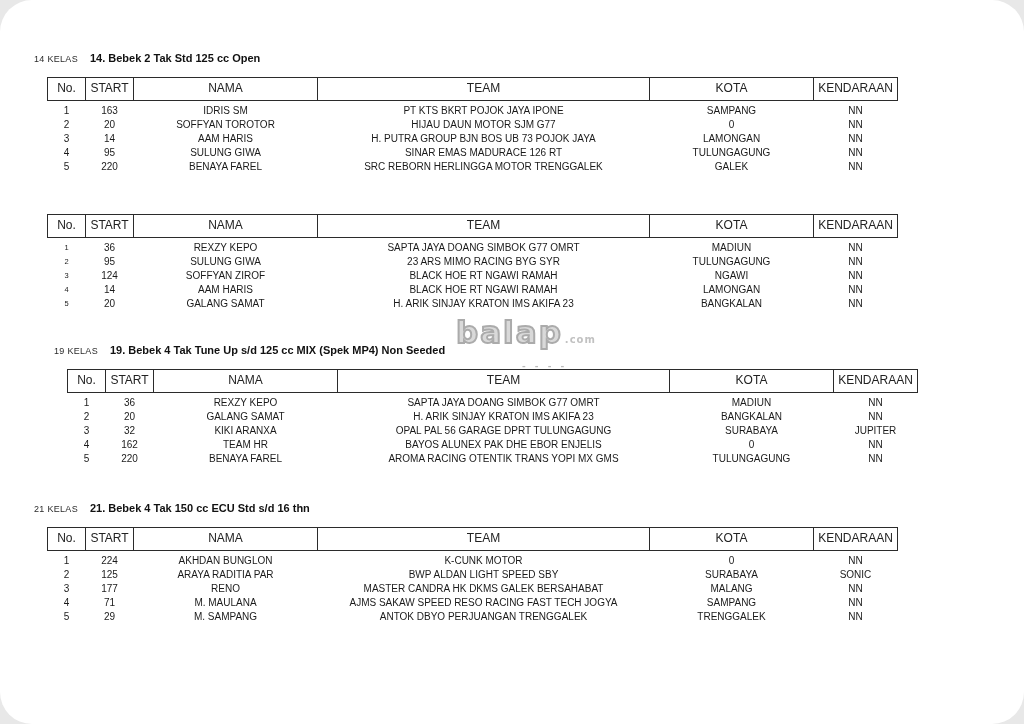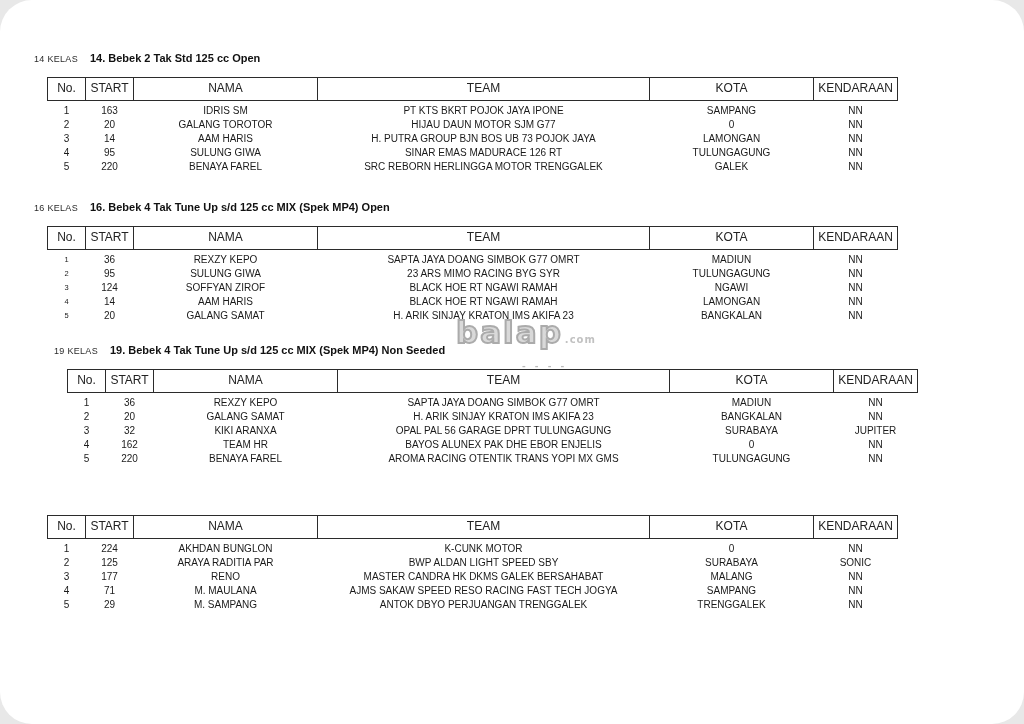--- a/index.html
+++ b/index.html
@@ -95,21 +95,21 @@
     <td>163</td>
     <td>IDRIS SM</td>
     <td>PT KTS BKRT POJOK JAYA IPONE</td>
     <td>SAMPANG</td>
     <td>NN</td>
   </tr>
 
   <tr>
     <td>2</td>
     <td>20</td>
-    <td>GALANG TOROTOR</td>
+    <td>SOFFYAN TOROTOR</td>
     <td>HIJAU DAUN MOTOR SJM G77</td>
     <td>0</td>
     <td>NN</td>
   </tr>
 
   <tr>
     <td>3</td>
     <td>14</td>
     <td>AAM HARIS</td>
     <td>H. PUTRA GROUP BJN BOS UB 73 POJOK JAYA</td>
@@ -132,23 +132,20 @@
     <td>BENAYA FAREL</td>
     <td>SRC REBORN HERLINGGA MOTOR TRENGGALEK</td>
     <td>GALEK</td>
     <td>NN</td>
   </tr>
 </tbody>
     </table>
   </div>
 
   <div class="section">
-    <div class="heading">
-      <span class="kelas-label">16 KELAS</span><span class="kelas-title">16. Bebek 4 Tak Tune Up s/d 125 cc MIX (Spek MP4) Open</span>
-    </div>
     <table class="entries small-no">
       <colgroup>
         <col class="c-no">
             <col class="c-start">
             <col class="c-nama">
         <col class="c-team">
             <col class="c-kota">
             <col class="c-kend">
       </colgroup>
       <thead>
@@ -276,20 +273,23 @@
     <td>BENAYA FAREL</td>
     <td>AROMA RACING OTENTIK TRANS YOPI MX GMS</td>
     <td>TULUNGAGUNG</td>
     <td>NN</td>
   </tr>
 </tbody>
     </table>
   </div>
 
   <div class="section">
+    <div class="heading">
+      <span class="kelas-label">21 KELAS</span><span class="kelas-title">21. Bebek 4 Tak 150 cc ECU Std s/d 16 thn</span>
+    </div>
     <table class="entries">
       <colgroup>
         <col class="c-no">
             <col class="c-start">
             <col class="c-nama">
         <col class="c-team">
             <col class="c-kota">
             <col class="c-kend">
       </colgroup>
       <thead>

